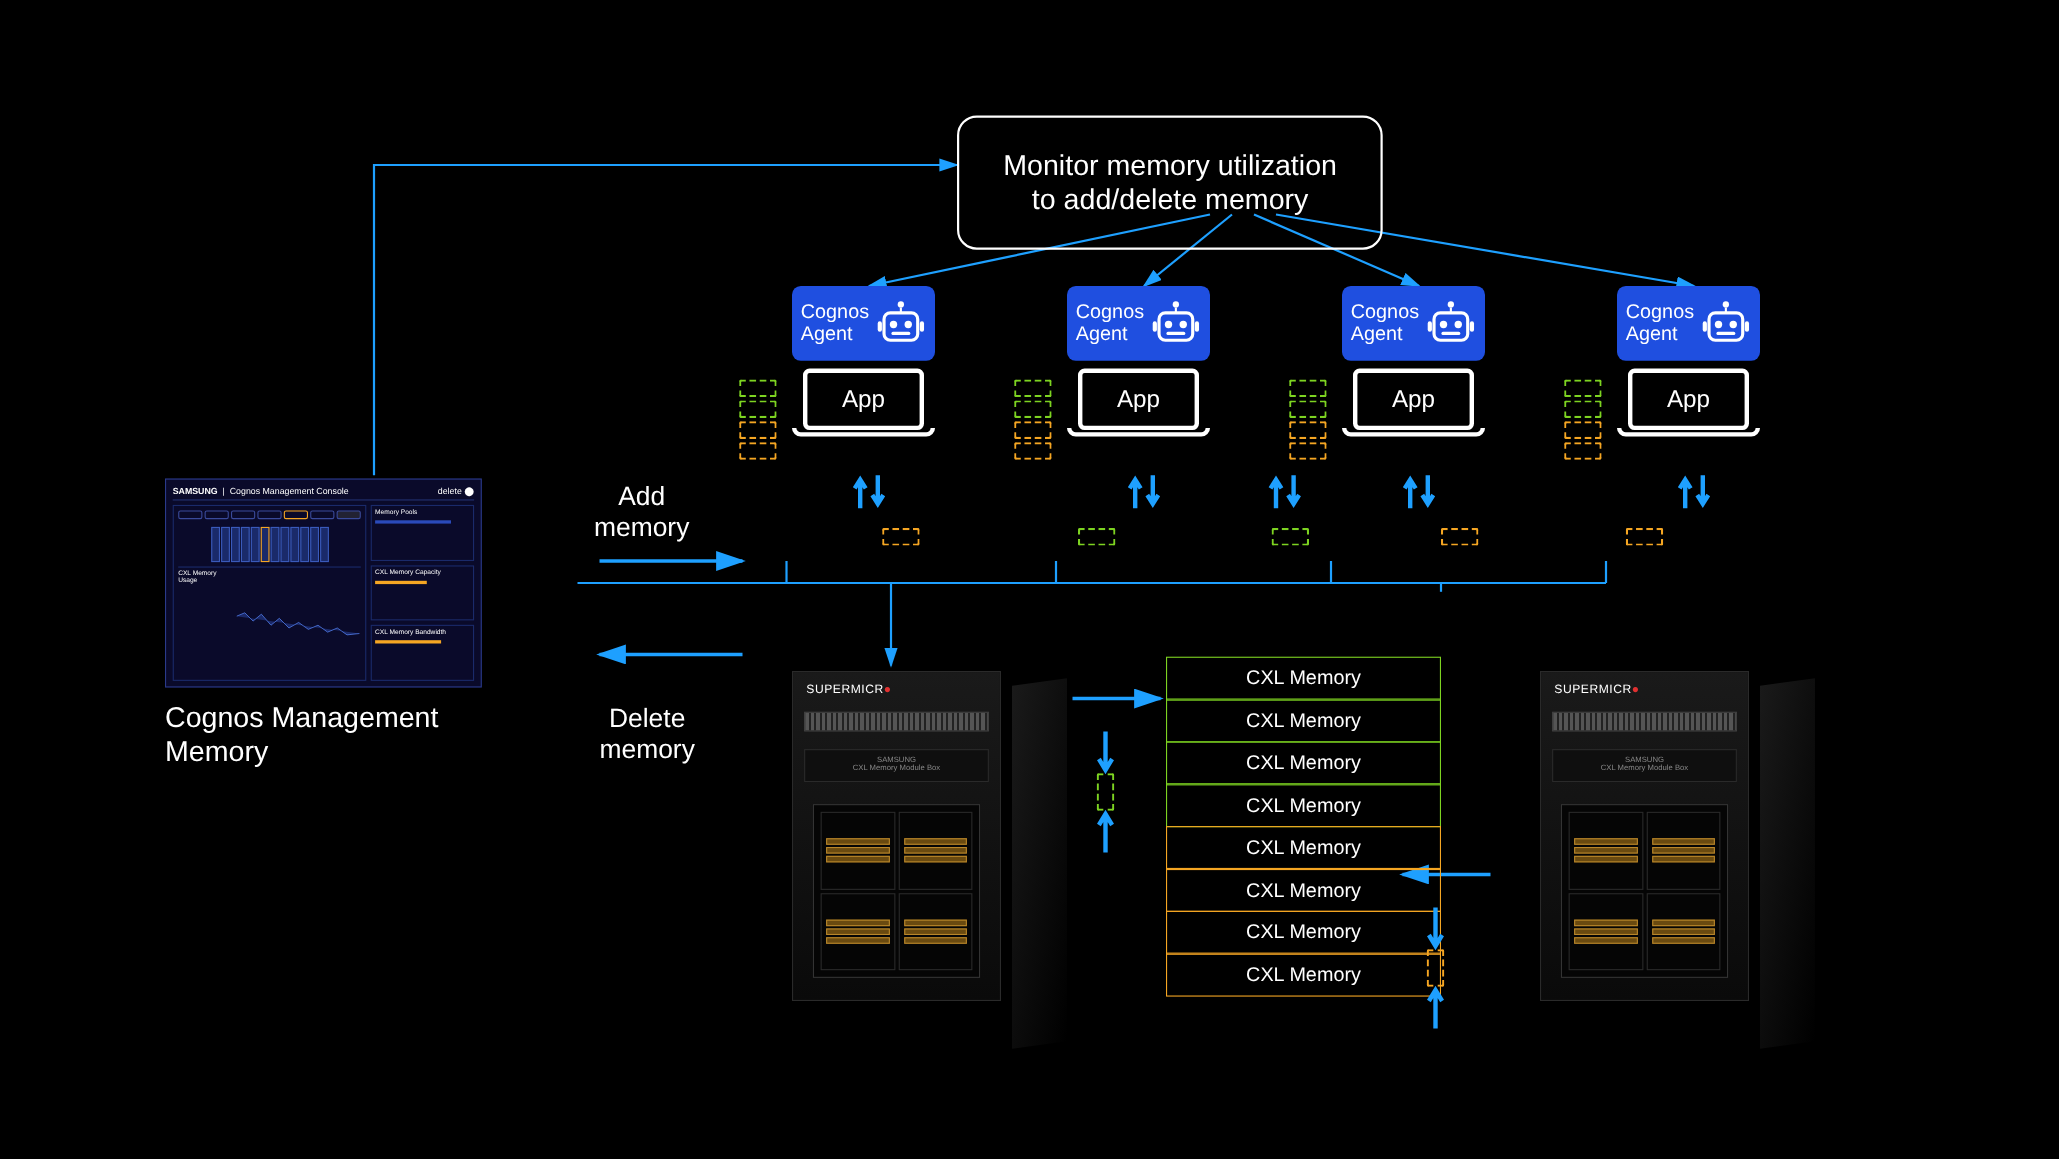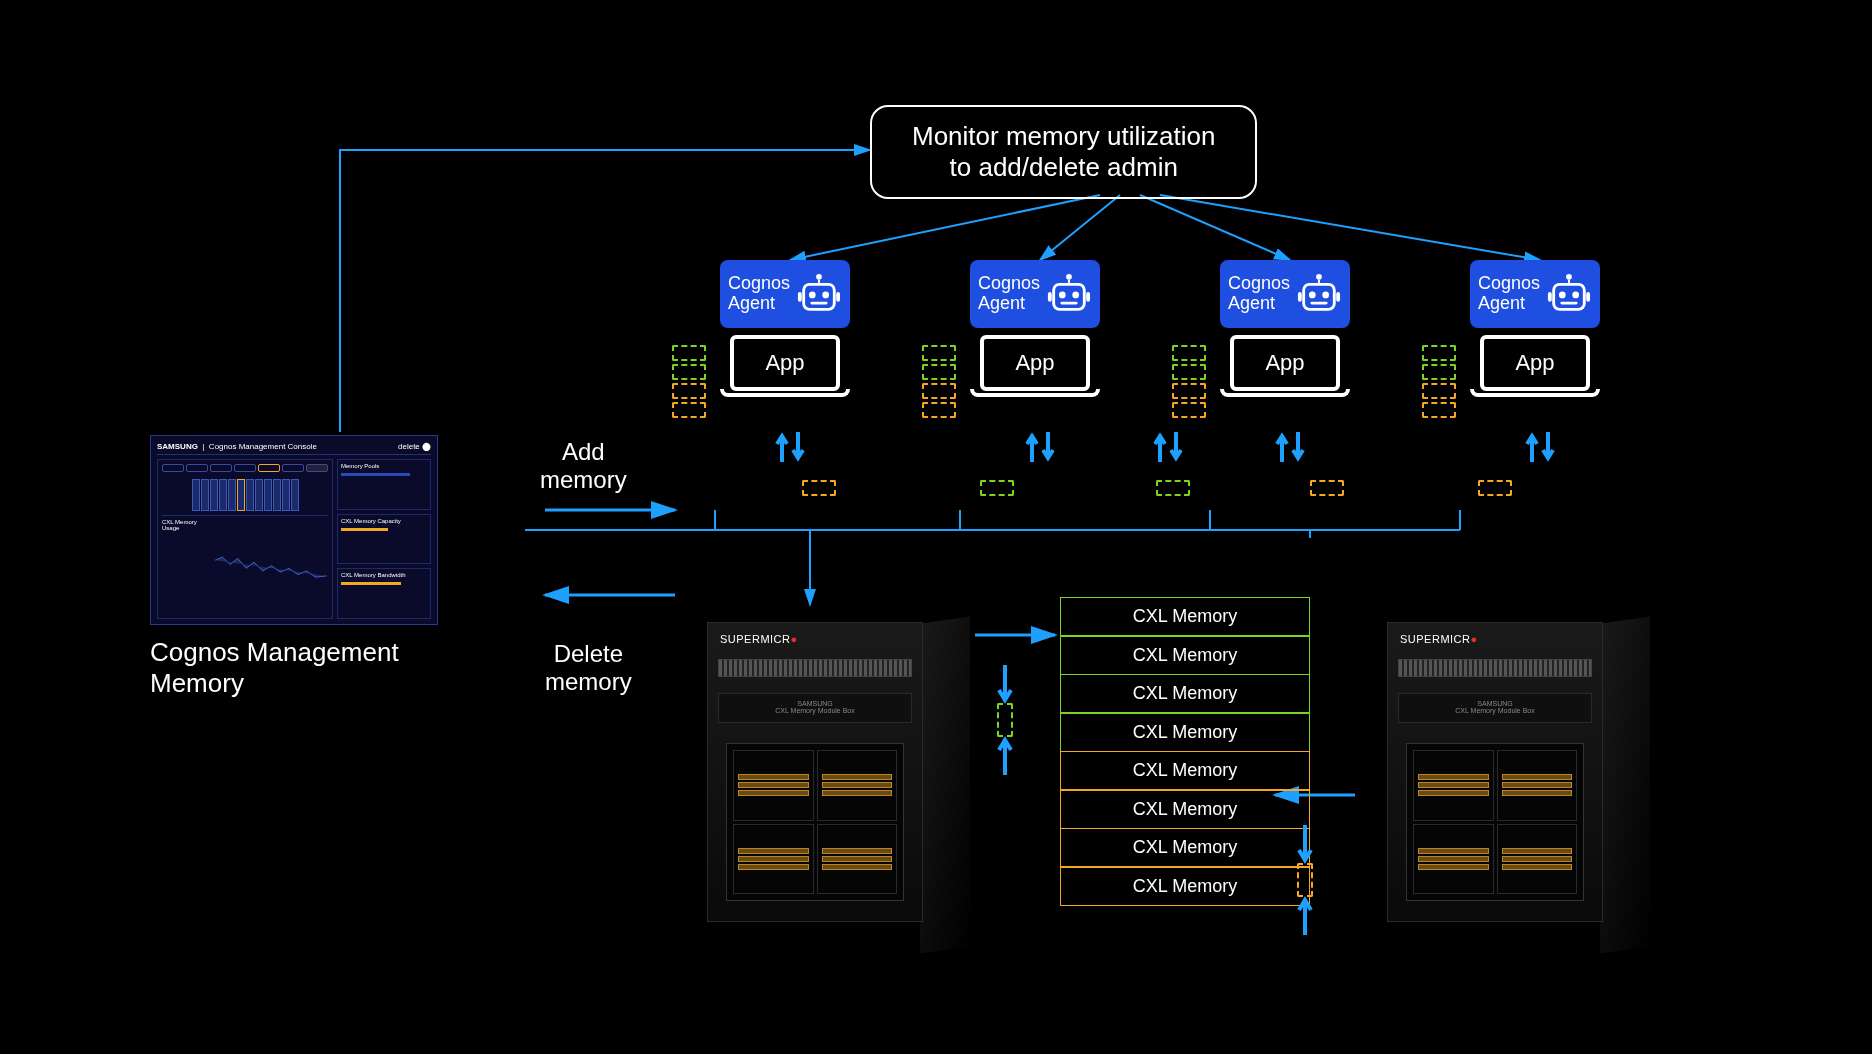--- a/index.html
+++ b/index.html
@@ -11,21 +11,21 @@
     font-family: Arial, Helvetica, sans-serif;
     color: #fff;
     overflow: hidden;
   }
   .abs { position: absolute; }
 
   
   .monitor-box {
     border: 2px solid #fff;
     border-radius: 18px;
-    padding: 14px 40px;
+    padding: 28px 40px;
     text-align: center;
     font-size: 26px;
     font-weight: 500;
   }
 
   
   .agent-badge {
     background: #1f4fe0;
     border-radius: 8px;
     width: 130px;
@@ -161,25 +161,25 @@
     text-align: center;
     line-height: 1.15;
   }
 
   
   .rack {
     width: 230px;
     height: 320px;
   }
   .rack .cab {
-    width: 216px;
+    width: 190px;
     height: 300px;
     background: linear-gradient(180deg,#1a1a1a,#0a0a0a);
     border: 1px solid #2a2a2a;
-    margin: 12px auto;
+    margin: 0 auto;
     position: relative;
   }
   .rack .brand {
     position: absolute;
     top: 10px;
     left: 12px;
     font-size: 11px;
     letter-spacing: 0.5px;
   }
   .rack .brand .red { color: #e03030; }
@@ -273,21 +273,21 @@
   <line x1="810" y1="530" x2="810" y2="605" stroke="#1ea0ff" stroke-width="2" marker-end="url(#ahead)"></line>
   <line x1="1310" y1="530" x2="1310" y2="538" stroke="#1ea0ff" stroke-width="2"></line>
 
   <line x1="975" y1="635" x2="1055" y2="635" stroke="#1ea0ff" stroke-width="3" marker-end="url(#ahead)"></line>
 
   <line x1="1355" y1="795" x2="1275" y2="795" stroke="#1ea0ff" stroke-width="3" marker-end="url(#ahead)"></line>
 </svg>
 
 <div class="abs monitor-box" style="left:870px; top:105px;">
   <div>Monitor memory utilization</div>
-  <div>to add/delete admin</div>
+  <div>to add/delete memory</div>
 </div>
 
 <div class="abs" style="left:720px; top:260px;">
   <div class="agent-badge">
     <div class="txt">
       <div>Cognos</div>
       <div>Agent</div>
     </div>
     <svg class="robot" viewBox="0 0 48 48">
       <circle cx="24" cy="6" r="3" fill="#fff"></circle>

